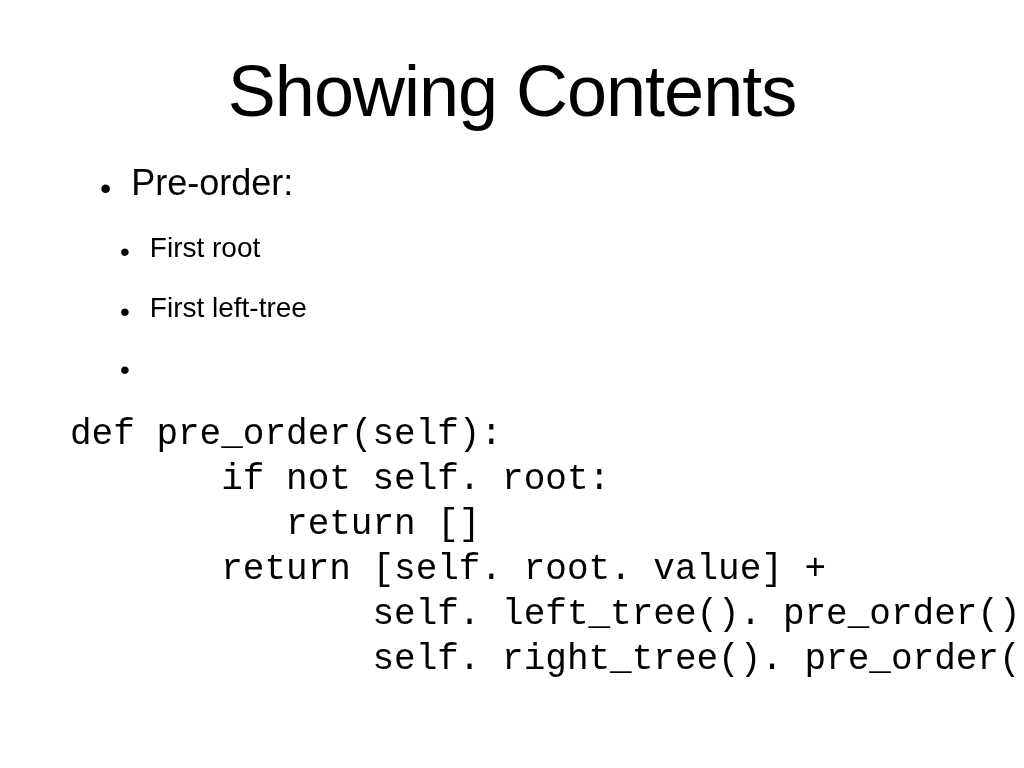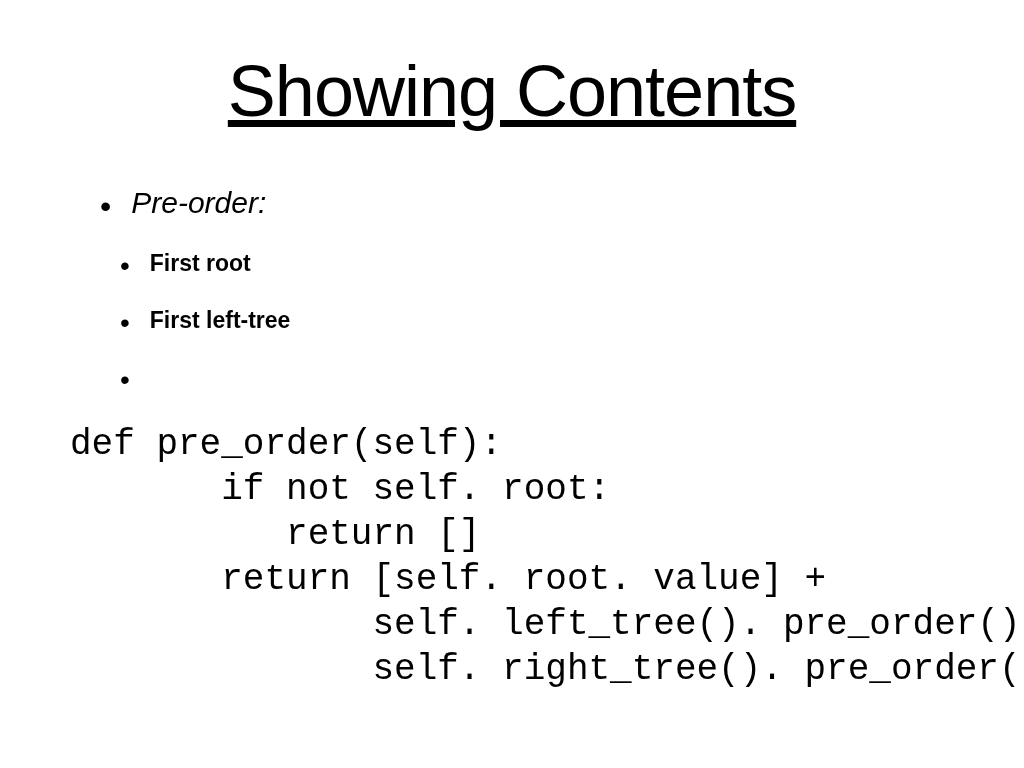--- a/index.html
+++ b/index.html
@@ -18,65 +18,63 @@
     .slide {
       width: 100%;
       height: 100%;
       padding: 40px 60px;
     }
     .title {
       font-size: 72px;
       font-weight: normal;
       text-align: center;
       margin-top: 10px;
-      margin-bottom: 54px;
+      margin-bottom: 30px;
       letter-spacing: -1px;
-      text-decoration: underline;
     }
     .bullet-list {
       list-style: none;
       margin-left: 40px;
     }
     .bullet-item {
       display: flex;
       align-items: baseline;
       margin-bottom: 28px;
     }
     .bullet-dot {
       font-size: 32px;
       line-height: 1;
       margin-right: 20px;
       position: relative;
       top: 4px;
     }
     .bullet-text-main {
-      font-size: 30px;
+      font-size: 36px;
       font-weight: normal;
-      font-style: italic;
     }
     .sub-bullet-list {
       list-style: none;
       margin-left: 60px;
       margin-bottom: 20px;
     }
     .sub-bullet-item {
       display: flex;
       align-items: baseline;
       margin-bottom: 28px;
     }
     .sub-bullet-dot {
       font-size: 28px;
       line-height: 1;
       margin-right: 20px;
       position: relative;
       top: 4px;
     }
     .sub-bullet-text {
-      font-size: 23px;
-      font-weight: bold;
+      font-size: 28px;
+      font-weight: normal;
       text-align: right;
     }
     .code-block {
       font-family: "Courier New", Courier, monospace;
       font-size: 36px;
       white-space: pre;
       margin-left: 10px;
       margin-top: 32px;
       line-height: 1.25;
     }

